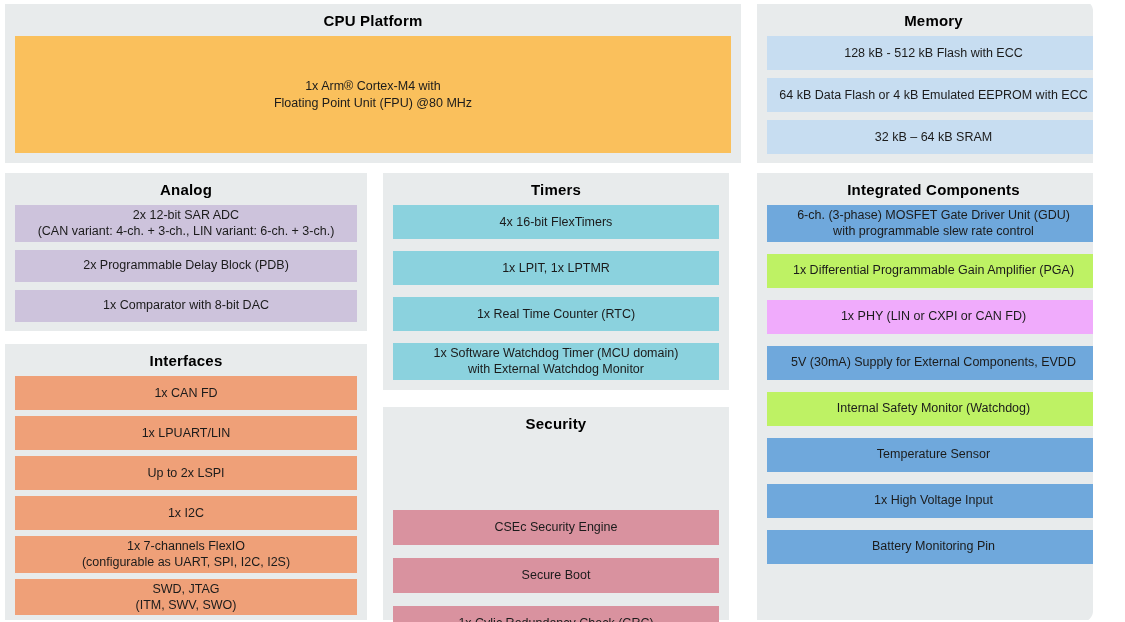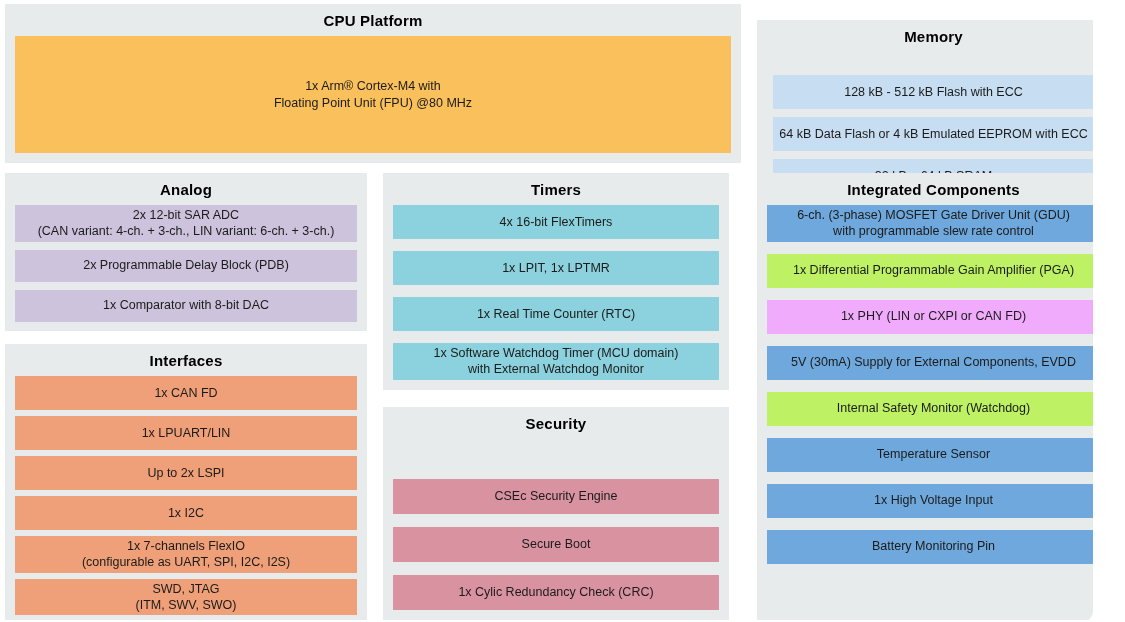--- a/index.html
+++ b/index.html
@@ -38,25 +38,25 @@
     text-align:center;
     font-size:12.5px;
     line-height:1.3;
     white-space:pre-line;
     min-height:33px;
     padding:2px 6px;
     flex:0 0 auto;
   }
   
   .panel-cpu        {left:5px;  top:4px;   width:736px; height:159px;}
-  .panel-memory     {left:757px;top:20px;   width:353px; height:159px;align-items:center;}
+  .panel-memory     {left:757px;top:4px;   width:353px; height:159px;}
   .panel-analog     {left:5px;  top:173px; width:362px; height:158px;}
   .panel-timers     {left:383px;top:173px; width:346px; height:217px;}
   .panel-interfaces {left:5px;  top:344px; width:362px; height:276px;}
-  .panel-security   {left:383px;top:407px; width:346px; height:213px;}
+  .panel-security   {left:383px;top:407px; width:346px; height:213px;gap:31px;}
   .panel-integrated {left:757px;top:173px; width:353px; height:447px;}
   
   .panel-cpu        .block{flex:1 1 auto;}
   .panel-memory     .blocks{gap:8px;}
   .panel-memory     .block{min-height:34px;}
   .panel-analog     .blocks{gap:8px;}
   .panel-analog     .block{min-height:32px;}
   .panel-timers     .blocks{gap:12px;}
   .panel-timers     .block{min-height:34px;}
   .panel-interfaces .blocks{gap:6px;}
@@ -75,21 +75,21 @@
     <div class="panel-title">CPU Platform</div>
     <div class="blocks">
       <div class="block" style="background: rgb(250, 192, 92);">1x Arm® Cortex-M4 with
 Floating Point Unit (FPU) @80 MHz</div>
     </div>
   </div>
 
   <div class="panel panel-memory">
     <div class="panel-title">Memory</div>
     <div class="blocks">
-      <div class="block" style="background: rgb(199, 221, 241); margin-top: 23px;">128 kB - 512 kB Flash with ECC</div>
+      <div class="block" style="background: rgb(199, 221, 241);">128 kB - 512 kB Flash with ECC</div>
       <div class="block" style="background: rgb(199, 221, 241);">64 kB Data Flash or 4 kB Emulated EEPROM with ECC</div>
       <div class="block" style="background: rgb(199, 221, 241);">32 kB – 64 kB SRAM</div>
     </div>
   </div>
 
   <div class="panel panel-analog">
     <div class="panel-title">Analog</div>
     <div class="blocks">
       <div class="block" style="background: rgb(205, 195, 220);">2x 12-bit SAR ADC
 (CAN variant: 4-ch. + 3-ch., LIN variant: 6-ch. + 3-ch.)</div>

